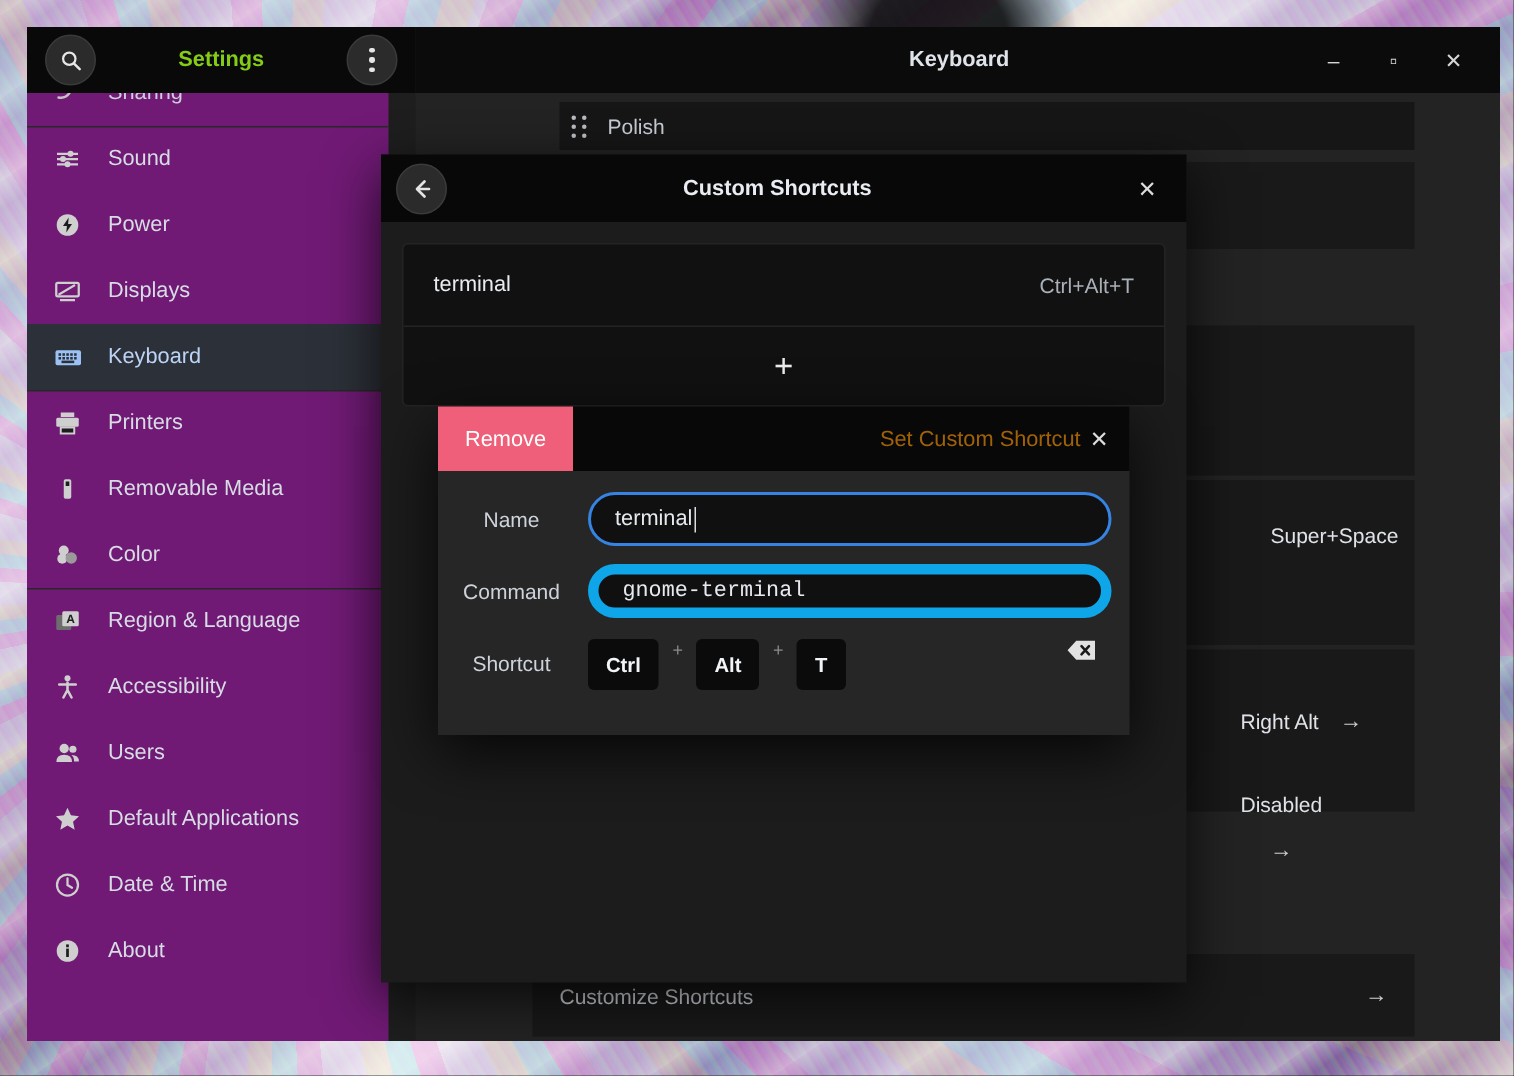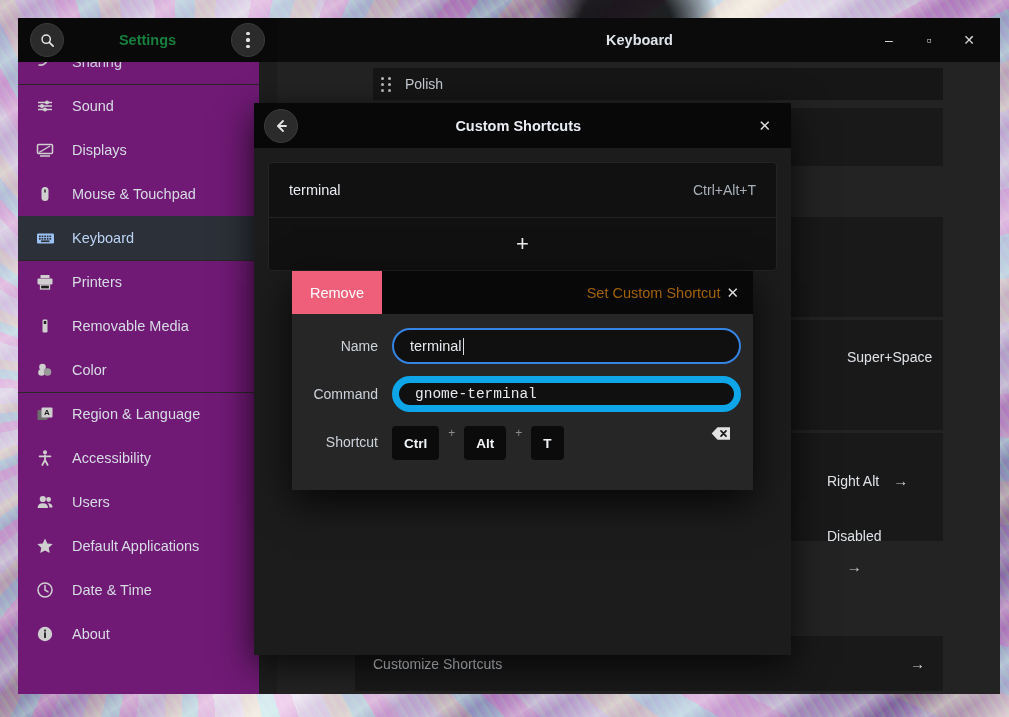--- a/index.html
+++ b/index.html
@@ -42,21 +42,21 @@
     position:absolute; left:0; top:0; width:259px; height:44px;
     background:#090909; display:flex; align-items:center;
     padding:0 12px; gap:6px;
   }
   .circ-btn{
     width:34px; height:34px; border-radius:50%; background:#2b2b2b;
     border:1px solid #3a3a3a; display:flex; align-items:center;
     justify-content:center; flex:0 0 auto; cursor:pointer;
   }
   .win-title{
-    flex:1; text-align:center; color:#15803d; font-size:14.5px; font-weight:bold;
+    flex:1; text-align:center; color:#84cc16; font-size:14.5px; font-weight:bold;
   }
   .kb-header{
     position:absolute; left:259px; top:0; right:0; height:44px;
     background:#0b0b0b; display:flex; align-items:center;
   }
   .kb-title{ flex:1; text-align:center; color:#dfe3ea; font-size:14.5px; font-weight:bold; padding-left:120px;}
   .wbtns{ display:flex; gap:26px; padding-right:24px; }
   .wbtn{ color:#d6d6d6; font-size:14px; cursor:pointer; width:14px; text-align:center;}
 
   
@@ -138,21 +138,21 @@
   }
   .remove-btn{
     height:43px; padding:0 18px; background:#ef5f79; color:#fff;
     font-size:14.5px; border:none; cursor:pointer;
     font-family:"Liberation Sans", sans-serif;
   }
   .scs-title{ flex:1; text-align:right; color:#a16207; font-size:14.5px; font-weight:normal; margin-left:-60px;}
   .scs-x{ color:#dcdcdc; font-size:15px; cursor:pointer; padding:4px 14px 4px 6px;}
   .scs-body{ padding:14px 12px 12px 12px; }
   .frow{ display:flex; align-items:center; margin-bottom:12px; }
-  .flabel{ width:88px; text-align:right; padding-right:14px; color:#cdd3da; font-size:14px; }
+  .flabel{ width:88px; text-align:center; padding-right:14px; color:#cdd3da; font-size:14px; }
   .field{
     flex:1; height:36px; border-radius:18px; background:#101010;
     display:flex; align-items:center; padding:0 16px;
     color:#e6eaef; font-size:14.5px;
   }
   .field.focus{ border:2px solid #3584e4; }
   .field.plain{ border:7px solid #0ea5e9;font-family:Liberation Mono, monospace; }
   .caret{ width:1px; height:17px; background:#d8dde3; margin-left:1px; }
   .srow{ display:flex; gap:0; margin-top:2px; }
   .key{
@@ -214,41 +214,41 @@
             <line x1="2" y1="9" x2="16" y2="9" stroke="#cfcfcf" stroke-width="1.5"></line>
             <line x1="2" y1="12.5" x2="16" y2="12.5" stroke="#cfcfcf" stroke-width="1.5"></line>
             <circle cx="11" cy="5.5" r="2" fill="#cfcfcf"></circle>
             <circle cx="6" cy="9" r="2" fill="#cfcfcf"></circle>
             <circle cx="9" cy="12.5" r="2" fill="#cfcfcf"></circle>
           </svg>
       </span>
       <span class="lbl">Sound</span>
     </div>
 
+    <div class="side-item">
+      <span class="ico">
+        <svg width="18" height="18" viewBox="0 0 18 18">
+            <circle cx="9" cy="9" r="7.2" fill="#cfcfcf"></circle>
+            <path d="M9.8 4 L6 9.6 H8.6 L8.2 14 L12 8.4 H9.4 Z" fill="#1d1d1d"></path>
+          </svg>
+      </span>
+      <span class="lbl">Power</span>
+    </div>
 
     <div class="side-item">
       <span class="ico">
         <svg width="18" height="18" viewBox="0 0 18 18">
             <rect x="1.5" y="3.5" width="15" height="9" rx="1" fill="none" stroke="#cfcfcf" stroke-width="1.5"></rect>
             <path d="M3 11.5 L14 5" stroke="#cfcfcf" stroke-width="1.4"></path>
             <line x1="4" y1="15" x2="14" y2="15" stroke="#cfcfcf" stroke-width="1.5"></line>
           </svg>
       </span>
       <span class="lbl">Displays</span>
     </div>
 
-    <div class="side-item">
-      <span class="ico">
-        <svg width="18" height="18" viewBox="0 0 18 18">
-            <rect x="5.5" y="2" width="7" height="14" rx="3.5" fill="#cfcfcf"></rect>
-            <line x1="9" y1="4.5" x2="9" y2="7.5" stroke="#1d1d1d" stroke-width="1.4"></line>
-          </svg>
-      </span>
-      <span class="lbl">Mouse &amp; Touchpad</span>
-    </div>
 
     <div class="side-item sel">
       <span class="ico">
         <svg width="19" height="19" viewBox="0 0 19 19">
             <rect x="1" y="4.5" width="17" height="10" rx="1.3" fill="#9cc2f5"></rect>
             <g fill="#2c3038">
               <rect x="3" y="6.5" width="1.7" height="1.7"></rect>
               <rect x="5.6" y="6.5" width="1.7" height="1.7"></rect>
               <rect x="8.2" y="6.5" width="1.7" height="1.7"></rect>
               <rect x="10.8" y="6.5" width="1.7" height="1.7"></rect>

